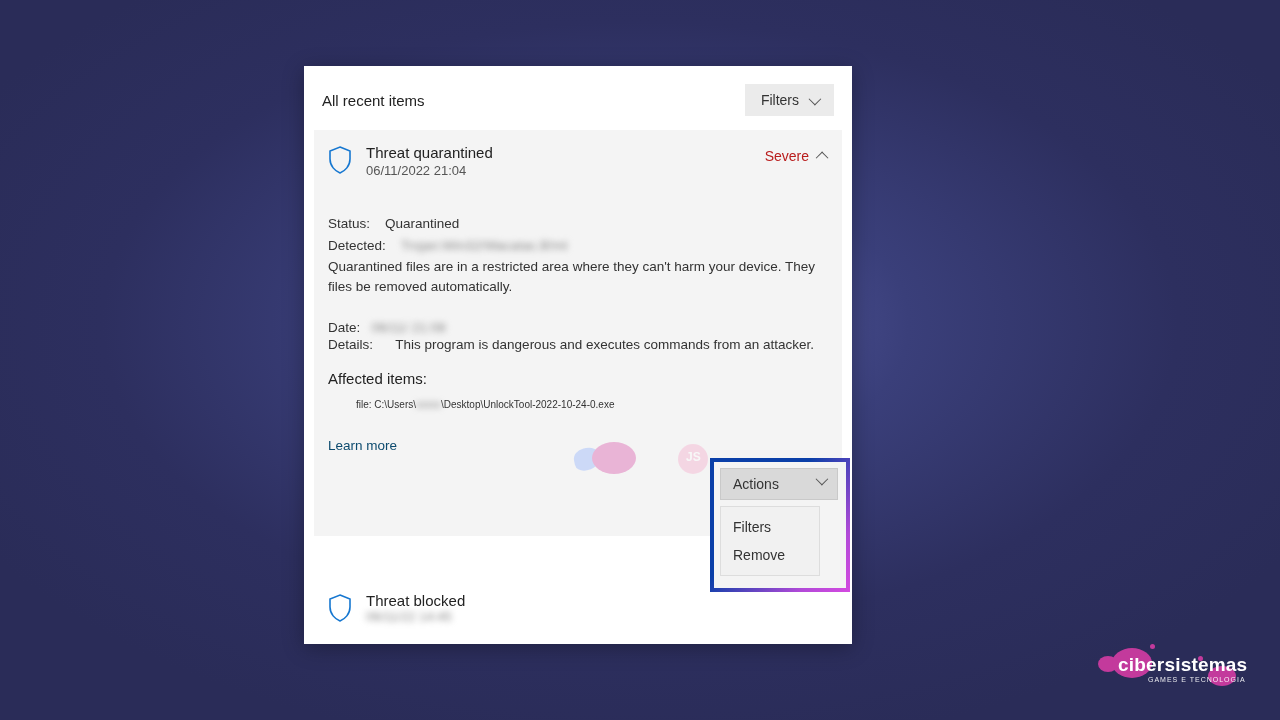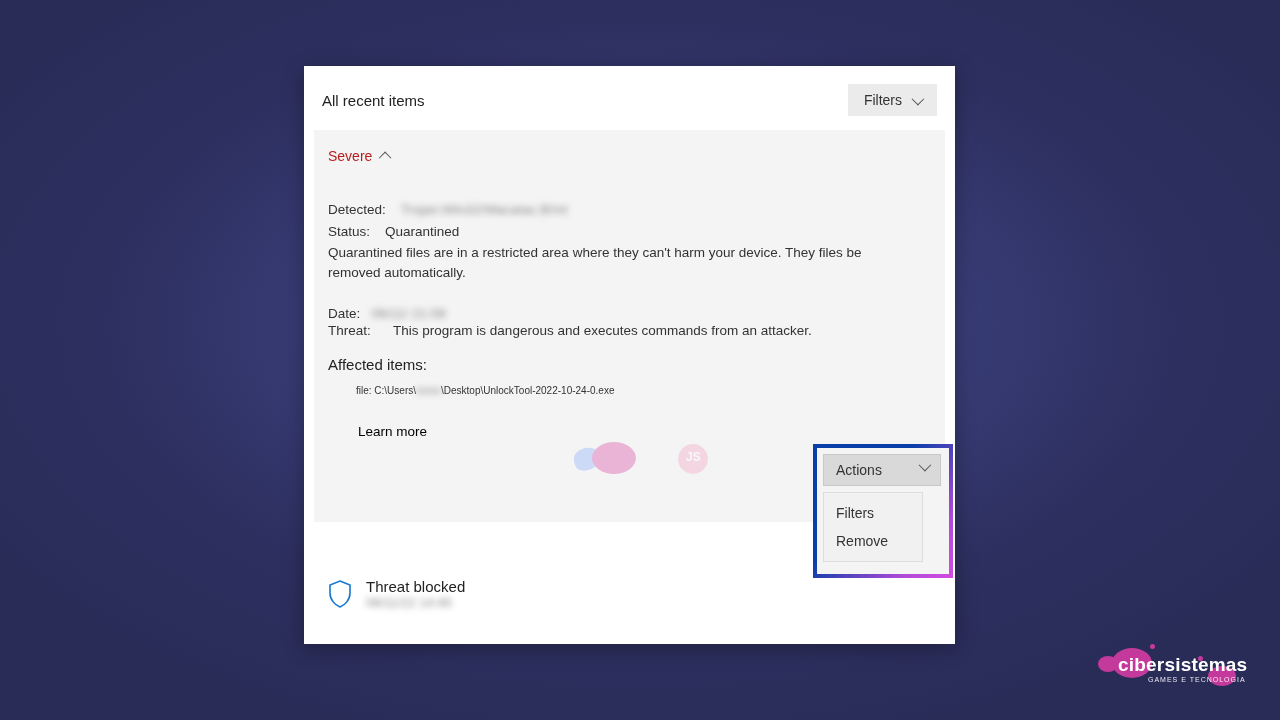--- a/index.html
+++ b/index.html
@@ -7,21 +7,21 @@
   body {
     font-family: "Segoe UI", Arial, sans-serif;
     background: radial-gradient(ellipse 60% 60% at 50% 45%, #5a5fa8 0%, #3a3f7a 35%, #2d2f5f 70%, #2a2c58 100%);
     position: relative;
   }
 
   .window {
     position: absolute;
     left: 304px;
     top: 66px;
-    width: 651px;
+    width: 548px;
     height: 578px;
     background: #ffffff;
     box-shadow: 0 4px 20px rgba(0,0,0,0.3);
     overflow: hidden;
   }
 
   .header {
     display: flex;
     justify-content: space-between;
     align-items: center;
@@ -81,21 +81,21 @@
     left: 260px; top: 312px;
     width: 160px; height: 40px;
     opacity: 0.35;
     pointer-events: none;
   }
   .wm .b1 { position:absolute; left:0; top:6px; width:26px; height:22px; background:#83a9ff; border-radius:50% 50% 60% 40%; transform:rotate(-12deg); }
   .wm .b2 { position:absolute; left:18px; top:0; width:44px; height:32px; background:#d6409f; border-radius:50%; }
   .wm .b3 { position:absolute; left:104px; top:2px; width:30px; height:30px; background:#f6a1c6; border-radius:50%; }
   .wm .t  { position:absolute; left:112px; top:8px; font-size:12px; font-weight:700; color:#fff; }
 
-  .learn { margin-top: 28px; font-size: 13.5px; color: #000000; cursor: pointer; display:inline-block;margin-left:30px; }
+  .learn { margin-top: 28px; font-size: 13.5px; color: #0c4a6e; cursor: pointer; display:inline-block; }
 
   .actions-hl {
     position: absolute;
     right: -8px;
     bottom: -56px;
     width: 140px;
     height: 134px;
     padding: 4px;
     background: linear-gradient(130deg, #0a3fa8 0%, #0a3fa8 40%, #b24ad8 80%, #d44ae0 100%);
   }
@@ -166,48 +166,59 @@
   <div class="header">
     <div class="title">All recent items</div>
     <button class="filters-btn">
       <span>Filters</span>
       <span class="chev"></span>
     </button>
   </div>
 
   <div class="card">
     <div class="card-head">
+      <div class="card-head-left">
+        <div class="shield-wrap">
+          <svg class="shield-svg" viewBox="0 0 24 28">
+            <path d="M12 1 L22 5 V13 C22 20 17 25 12 27 C7 25 2 20 2 13 V5 Z" fill="none" stroke="#1677d0" stroke-width="1.6"></path>
+          </svg>
+        </div>
+        <div>
+          <div class="card-title">Threat quarantined</div>
+          <div class="card-sub">06/11/2022 21:04</div>
+        </div>
+      </div>
       <div class="sev">
         <span>Severe</span>
         <span class="chev up"></span>
       </div>
     </div>
 
     <div class="body-block">
       <div class="row">
+        <span class="lbl">Status:</span>
+        <span>&nbsp;&nbsp;</span>
+        <span>Quarantined</span>
+      </div>
+      <div class="row">
         <span class="lbl">Detected:</span>
         <span>&nbsp;&nbsp;</span>
         <span class="blur">Trojan:Win32/Wacatac.B!ml</span>
       </div>
-      <div class="row">
-        <span class="lbl">Status:</span>
-        <span>&nbsp;&nbsp;</span>
-        <span>Quarantined</span>
-      </div>
       <div class="para">Quarantined files are in a restricted area where they can't harm your device. They files be removed automatically.</div>
     </div>
 
     <div class="mid-block">
       <div class="row">
         <span class="lbl">Date:</span>
         <span>&nbsp;</span>
         <span class="blur">06/11/     21:08</span>
       </div>
       <div class="row">
-        <span class="lbl">Threat:</span>
+        <span class="lbl">Details:</span>
         <span>&nbsp;&nbsp;&nbsp;&nbsp;</span>
         <span>This program is dangerous and executes commands from an attacker.</span>
       </div>
       <div class="affected">Affected items:</div>
       <div class="file-line">
         <span>file: C:\Users\</span><span class="blur">xxxxx</span><span>\Desktop\UnlockTool-2022-10-24-0.exe</span>
       </div>
     </div>
 
     <div class="wm">

